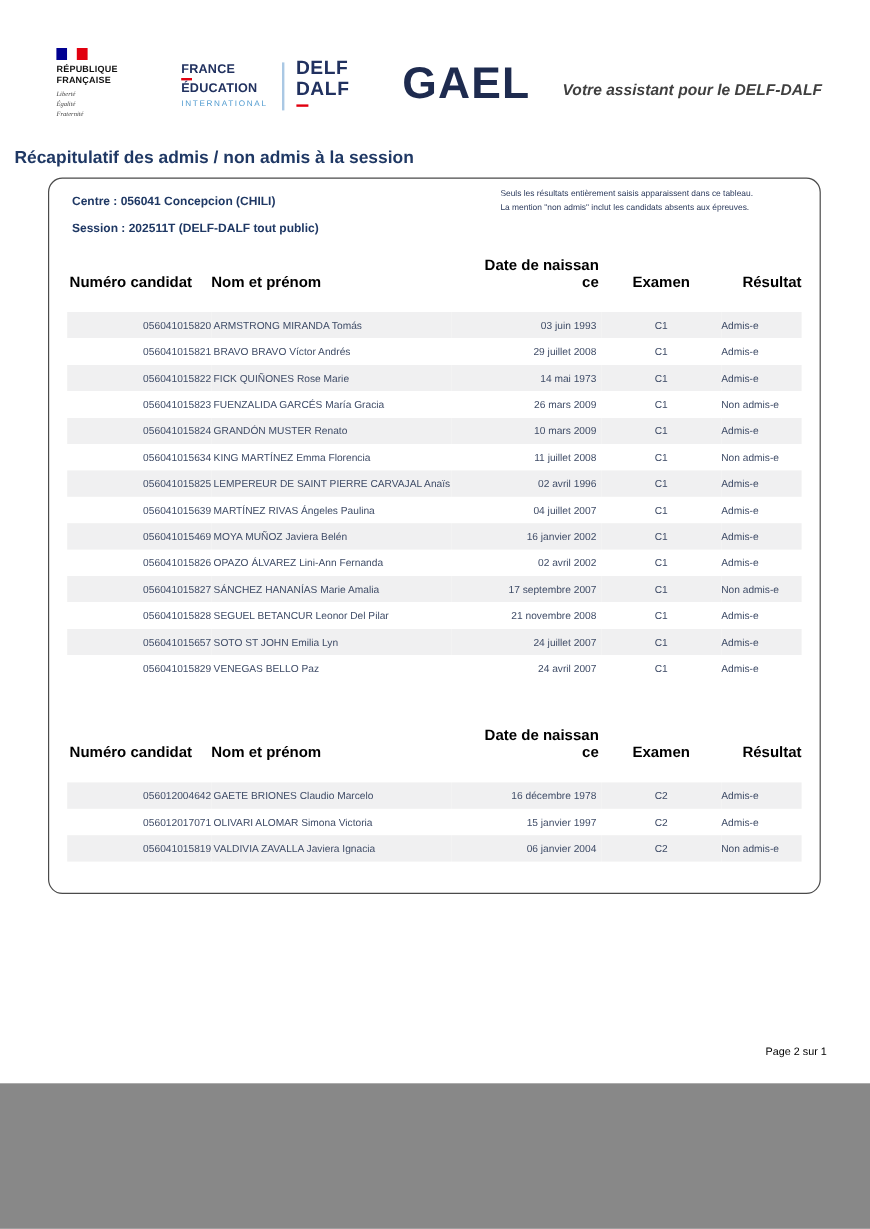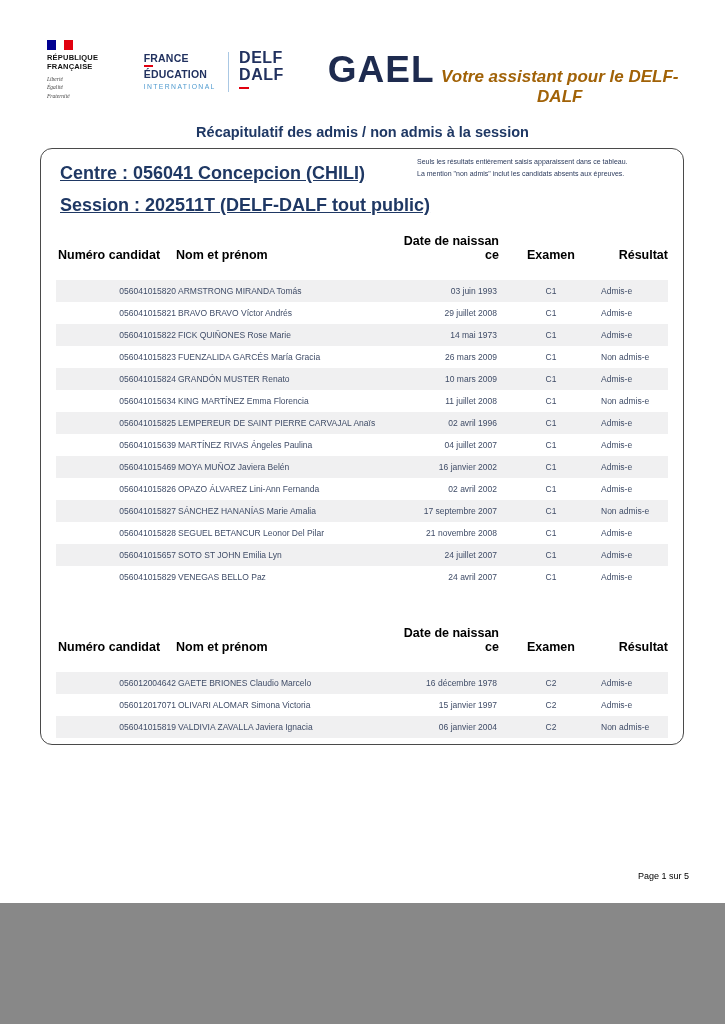--- a/index.html
+++ b/index.html
@@ -24,33 +24,33 @@
   .fei-dash { width:9px; height:2px; background:#e1000f; margin:1px 0; }
   .fei-l3 { font-size:6.8px; color:#4f9acf; letter-spacing:1.4px; margin-top:3px; }
 
   .logo-sep { width:1.5px; height:40px; background:#aac8e4; margin:12px 10px 0 12px; }
 
   .logo-delf { padding-top:10px; }
   .delf-l1, .delf-l2 { font-size:16px; font-weight:bold; color:#21315f; line-height:1.05; letter-spacing:0.5px; }
   .delf-dash { width:10px; height:2.5px; background:#e1000f; margin-top:3px; }
 
   .brand { margin-left:44px; padding-top:9px; font-size:37px; font-weight:bold; color:#1e2b4f; letter-spacing:1px; }
-  .tagline { margin-left:auto; padding-top:27px; font-size:17px; font-weight:bold; font-style:italic; color:#a16207;text-align:center; }
-
-  
-  .title { position:absolute; top:114px; left:0; right:0; text-align:center; font-size:14.5px; font-weight:bold; color:#1f3864; }
+  .tagline { margin-left:auto; padding-top:27px; font-size:13px; font-weight:bold; font-style:italic; color:#404040;text-align:center; }
+
+  
+  .title { position:absolute; top:114px; left:12px; right:0; font-size:14.5px; font-weight:bold; color:#1f3864; }
 
   
   .panel {
     position:absolute; top:148px; left:40px; width:644px; height:597px;
     border:1.5px solid #4a4a4a; border-radius:12px; box-sizing:border-box; background:#fff;
   }
   .panel-note { position:absolute; top:7px; right:9px; width:257px; font-size:7px; line-height:1.65; color:#2b3a5c; }
   .panel-info { padding:14px 0 0 19px; }
-  .info-line { font-size:18px; font-weight:bold; color:#1f3864; margin-bottom:11px;text-decoration:underline; }
+  .info-line { font-size:10px; font-weight:bold; color:#1f3864; margin-bottom:11px; }
 
   
   .results-table { width:612px; margin:18px auto 0; border-collapse:collapse; table-layout:fixed; }
   .results-table.second { margin-top:38px; }
   .results-table th { font-size:12.5px; font-weight:bold; color:#000000; vertical-align:bottom; padding:0 0 17px 0; line-height:1.15; }
   th.h-numero { text-align:left; padding-left:2px; }
   th.h-nom { text-align:left; }
   th.h-date { text-align:right; padding-right:2px; }
   th.h-date span { display:inline-block; width:100px; word-break:break-all; text-align:right; }
   th.h-examen { text-align:center; }
@@ -276,15 +276,15 @@
             <td class="c-numero">056041015819</td>
             <td class="c-nom">VALDIVIA ZAVALLA Javiera Ignacia</td>
             <td class="c-date">06 janvier 2004</td>
             <td class="c-examen">C2</td>
             <td class="c-resultat">Non admis-e</td>
           </tr>
         </tbody>
     </table>
   </section>
 
-  <div class="footer">Page 1 sur 5</div>
+  <div class="footer">Page 2 sur 1</div>
 
 </div>
 
 </body></html>

